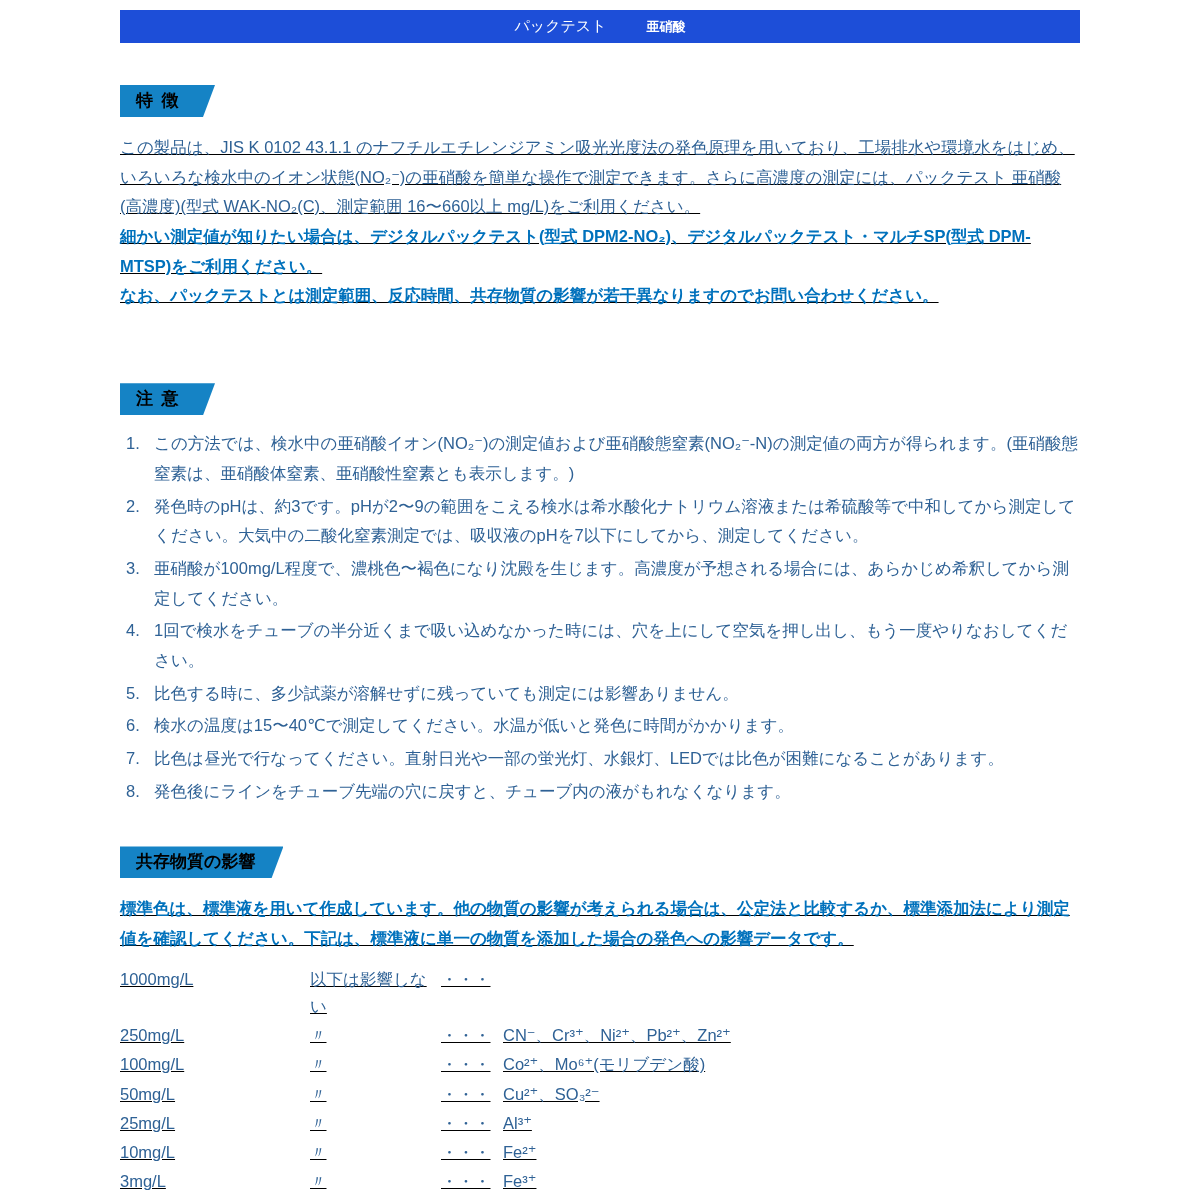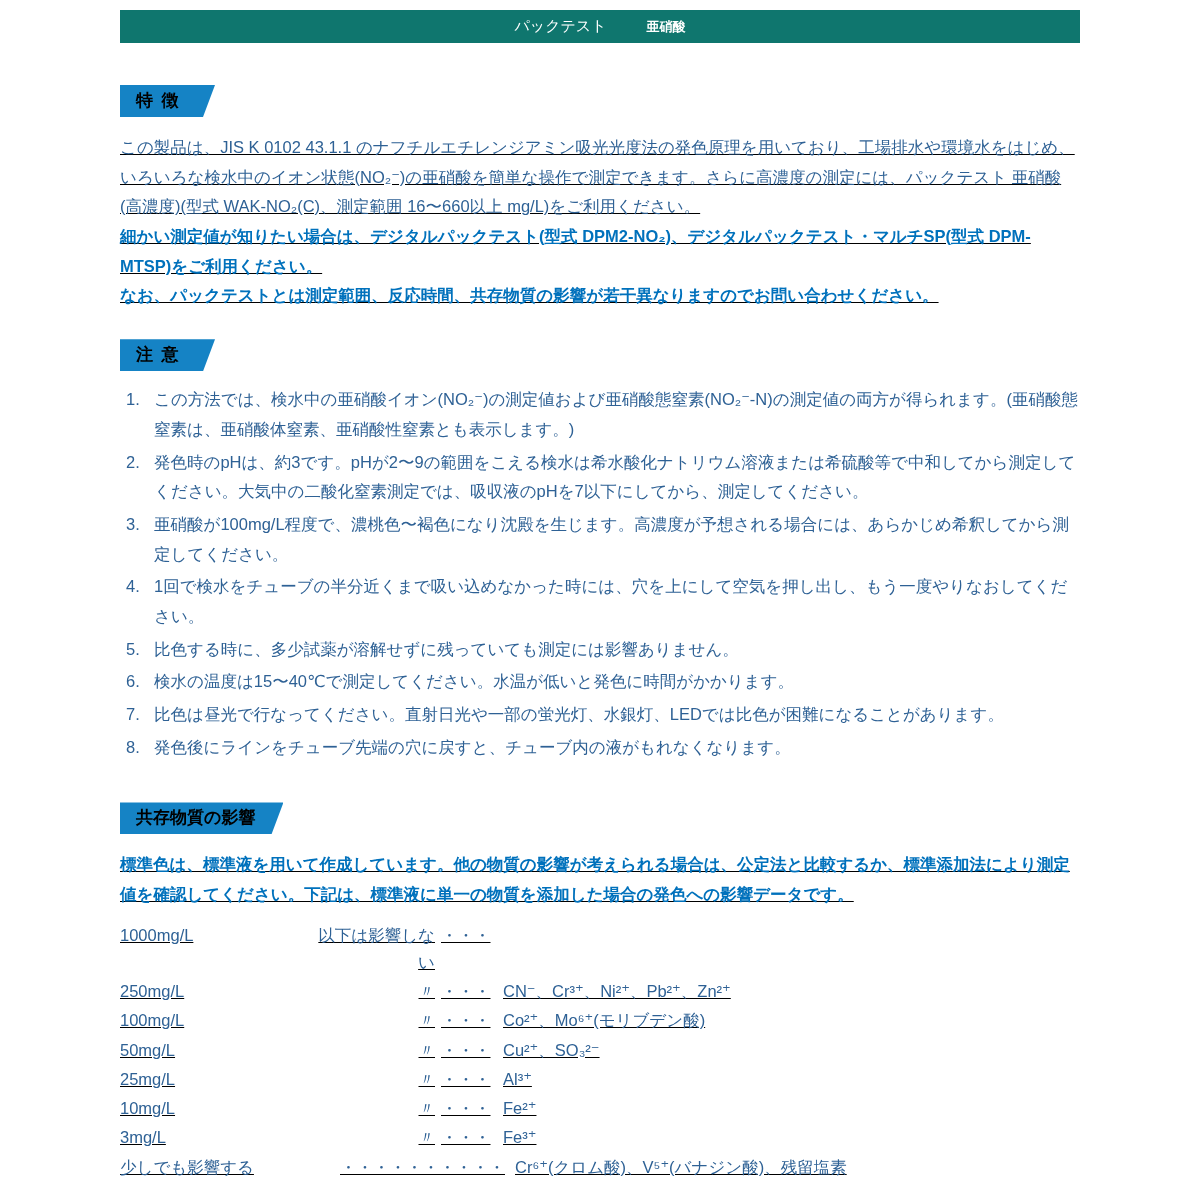--- a/index.html
+++ b/index.html
@@ -4,21 +4,21 @@
 <style>
   html, body { margin: 0; padding: 0; background: #ffffff; }
   body {
     width: 1200px;
     font-family: "Liberation Sans", "DejaVu Sans", sans-serif;
   }
   .page { width: 960px; margin: 0 auto; padding-top: 10px; padding-bottom: 24px; }
 
   
   .titlebar {
-    background: #0f766e;
+    background: #1d4ed8;
     color: #ffffff;
     height: 33px;
     display: flex;
     align-items: center;
     justify-content: center;
     gap: 9px;
   }
   .title-prefix { font-size: 15px; }
   .title-main { font-size: 13px; font-weight: bold; margin-left: 31px; }
 
@@ -29,21 +29,21 @@
     color: #000000;
     font-size: 17px;
     font-weight: bold;
     padding: 4px 28px 5px 16px;
     clip-path: polygon(0 0, 100% 0, calc(100% - 12px) 100%, 0 100%);
     margin: 0;
   }
   .section-heading.spaced { letter-spacing: 0.5em; }
 
   .sec-features { margin-top: 42px; }
-  .sec-cautions { margin-top: 28px; }
+  .sec-cautions { margin-top: 72px; }
   .sec-impact   { margin-top: 40px; }
 
   .section-body { margin-top: 16px; text-decoration: underline; }
 
   .body-text {
     color: #2e6195;
     font-size: 16.5px;
     line-height: 1.8;
     margin: 0;
   }
@@ -58,21 +58,21 @@
     line-height: 1.8;
     margin-bottom: 3px;
   }
   .item-num { flex: none; width: 28px; }
   .item-text { flex: 1; }
 
   
   .impact-table { margin-top: 12px; color: #2e6195; font-size: 16.5px; }
   .impact-row { display: flex; align-items: flex-start; line-height: 1.65; margin-bottom: 2px; }
   .cell-amount { flex: none; width: 190px; text-align: left; white-space: nowrap; }
-  .cell-cond   { flex: none; width: 125px; text-align: right; }
+  .cell-cond   { flex: none; width: 125px; text-align: left; }
   .cell-dots   { flex: none; width: 62px; padding-left: 6px; white-space: nowrap; }
   .cell-chem   { flex: 1; }
   .impact-row.row-last .cell-amount { width: 212px; }
   .cell-dots-long { flex: none; width: 175px; padding-left: 8px; white-space: nowrap; overflow: hidden; }
 </style>
 </head>
 <body>
 
 <div class="page">
 

